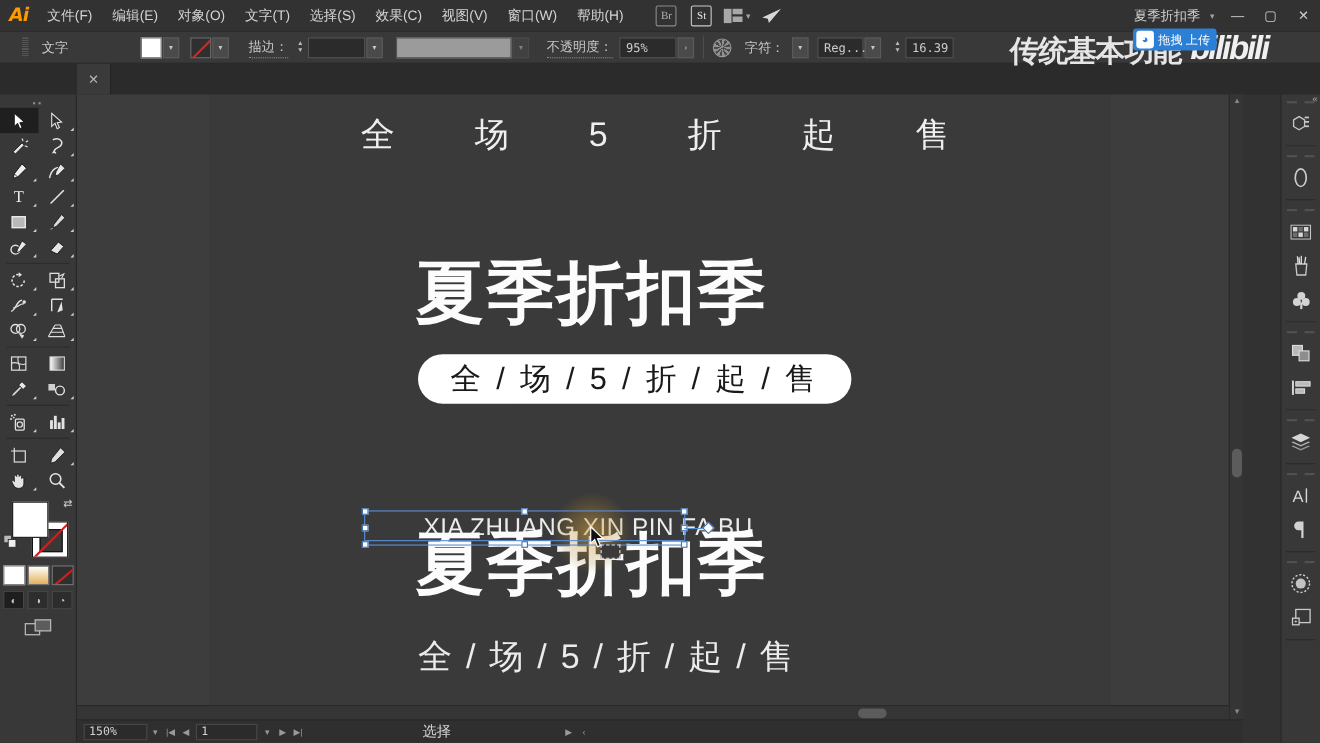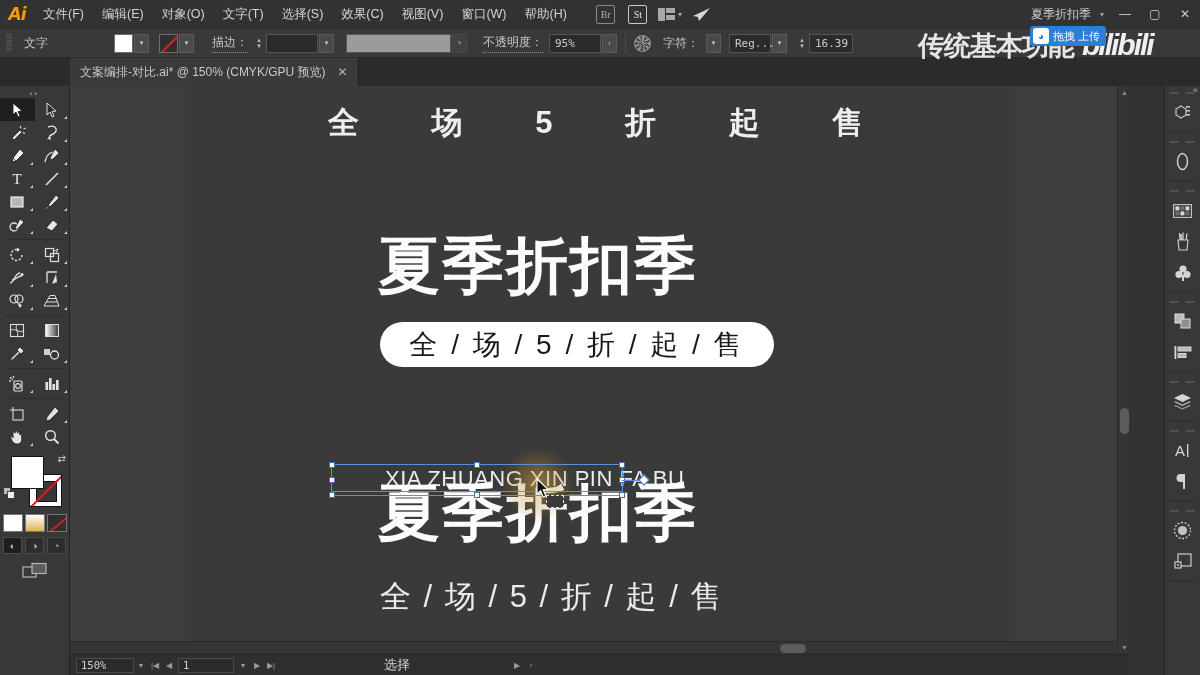--- a/index.html
+++ b/index.html
@@ -53,21 +53,21 @@
   .win-btns { display: flex; align-items: center; }
   .win-btn {
     width: 30px; height: 28px; display: flex; align-items: center; justify-content: center;
     color: #cfcfcf; font-size: 12px;
   }
 
   
   .controlbar {
     position: absolute; left: 0; top: 28px; width: 1200px; height: 30px;
     background: #393939; border-top: 1px solid #2c2c2c; border-bottom: 1px solid #2a2a2a;
-    display: flex; align-items: center; padding-left: 6px;
+    display: flex; align-items: center; padding-left: 20px;
   }
   .grip { width: 6px; height: 18px; margin-right: 6px;
     background-image: repeating-linear-gradient(to bottom,#555 0 1px,transparent 1px 2px); }
   .cb-label { color: #c8c8c8; font-size: 12px; margin: 0 6px; white-space: nowrap; }
   .cb-label-dot { border-bottom: 1px dotted #8a8a8a; padding-bottom: 1px; }
   .swatch-box { width: 19px; height: 19px; border: 1px solid #6d6d6d; }
   .swatch-white { background: #ffffff; }
   .swatch-none { background: #2f2f2f; position: relative; overflow: hidden; }
   .swatch-none::after {
     content: ""; position: absolute; left: -3px; top: 8px; width: 26px; height: 1.6px;
@@ -167,21 +167,21 @@
   .canvas-wrap {
     position: absolute; left: 70px; top: 86px; width: 1060px; height: 568px;
     background: #3d3d3d; overflow: hidden;
   }
   .artboard {
     position: absolute; left: 120px; top: 0px; width: 820px; height: 568px;
     background: #3a3a3a;
   }
   .art-text { color: #f0f0f0; white-space: nowrap; position: absolute; }
   .t-top {
-    left: 138px; top: 16px; font-size: 31px; letter-spacing: 32px; font-weight: 700;
+    left: 138px; top: 16px; font-size: 31px; letter-spacing: 32px; font-weight: 400;
     color: #efefef;
   }
   .t-big1 {
     left: 188px; top: 138px; font-size: 62px; font-weight: bold; letter-spacing: 2px;
     color: #fcfcfc;
   }
   .pill {
     position: absolute; left: 190px; top: 236px; width: 394px; height: 45px;
     background: #ffffff; border-radius: 23px;
     display: flex; align-items: center; justify-content: center;
@@ -389,21 +389,20 @@
 
     <div class="spin" style="margin-left:10px;">
         <span>▲</span>
         <span>▼</span>
       </div>
     <div class="cb-field" style="width:44px;">16.39</div>
   </div>
 
   <div class="tabbar">
     <div class="doc-tab">
-      <span>文案编排-对比.ai* @ 150% (CMYK/GPU 预览)</span>
       <span class="tab-close">✕</span>
     </div>
   </div>
 
   <div class="toolbar">
     <div class="tb-grip">▪▪</div>
     <div class="tool-grid">
 
       <div class="tool sel">
         <svg width="13" height="16" viewBox="0 0 13 16">

